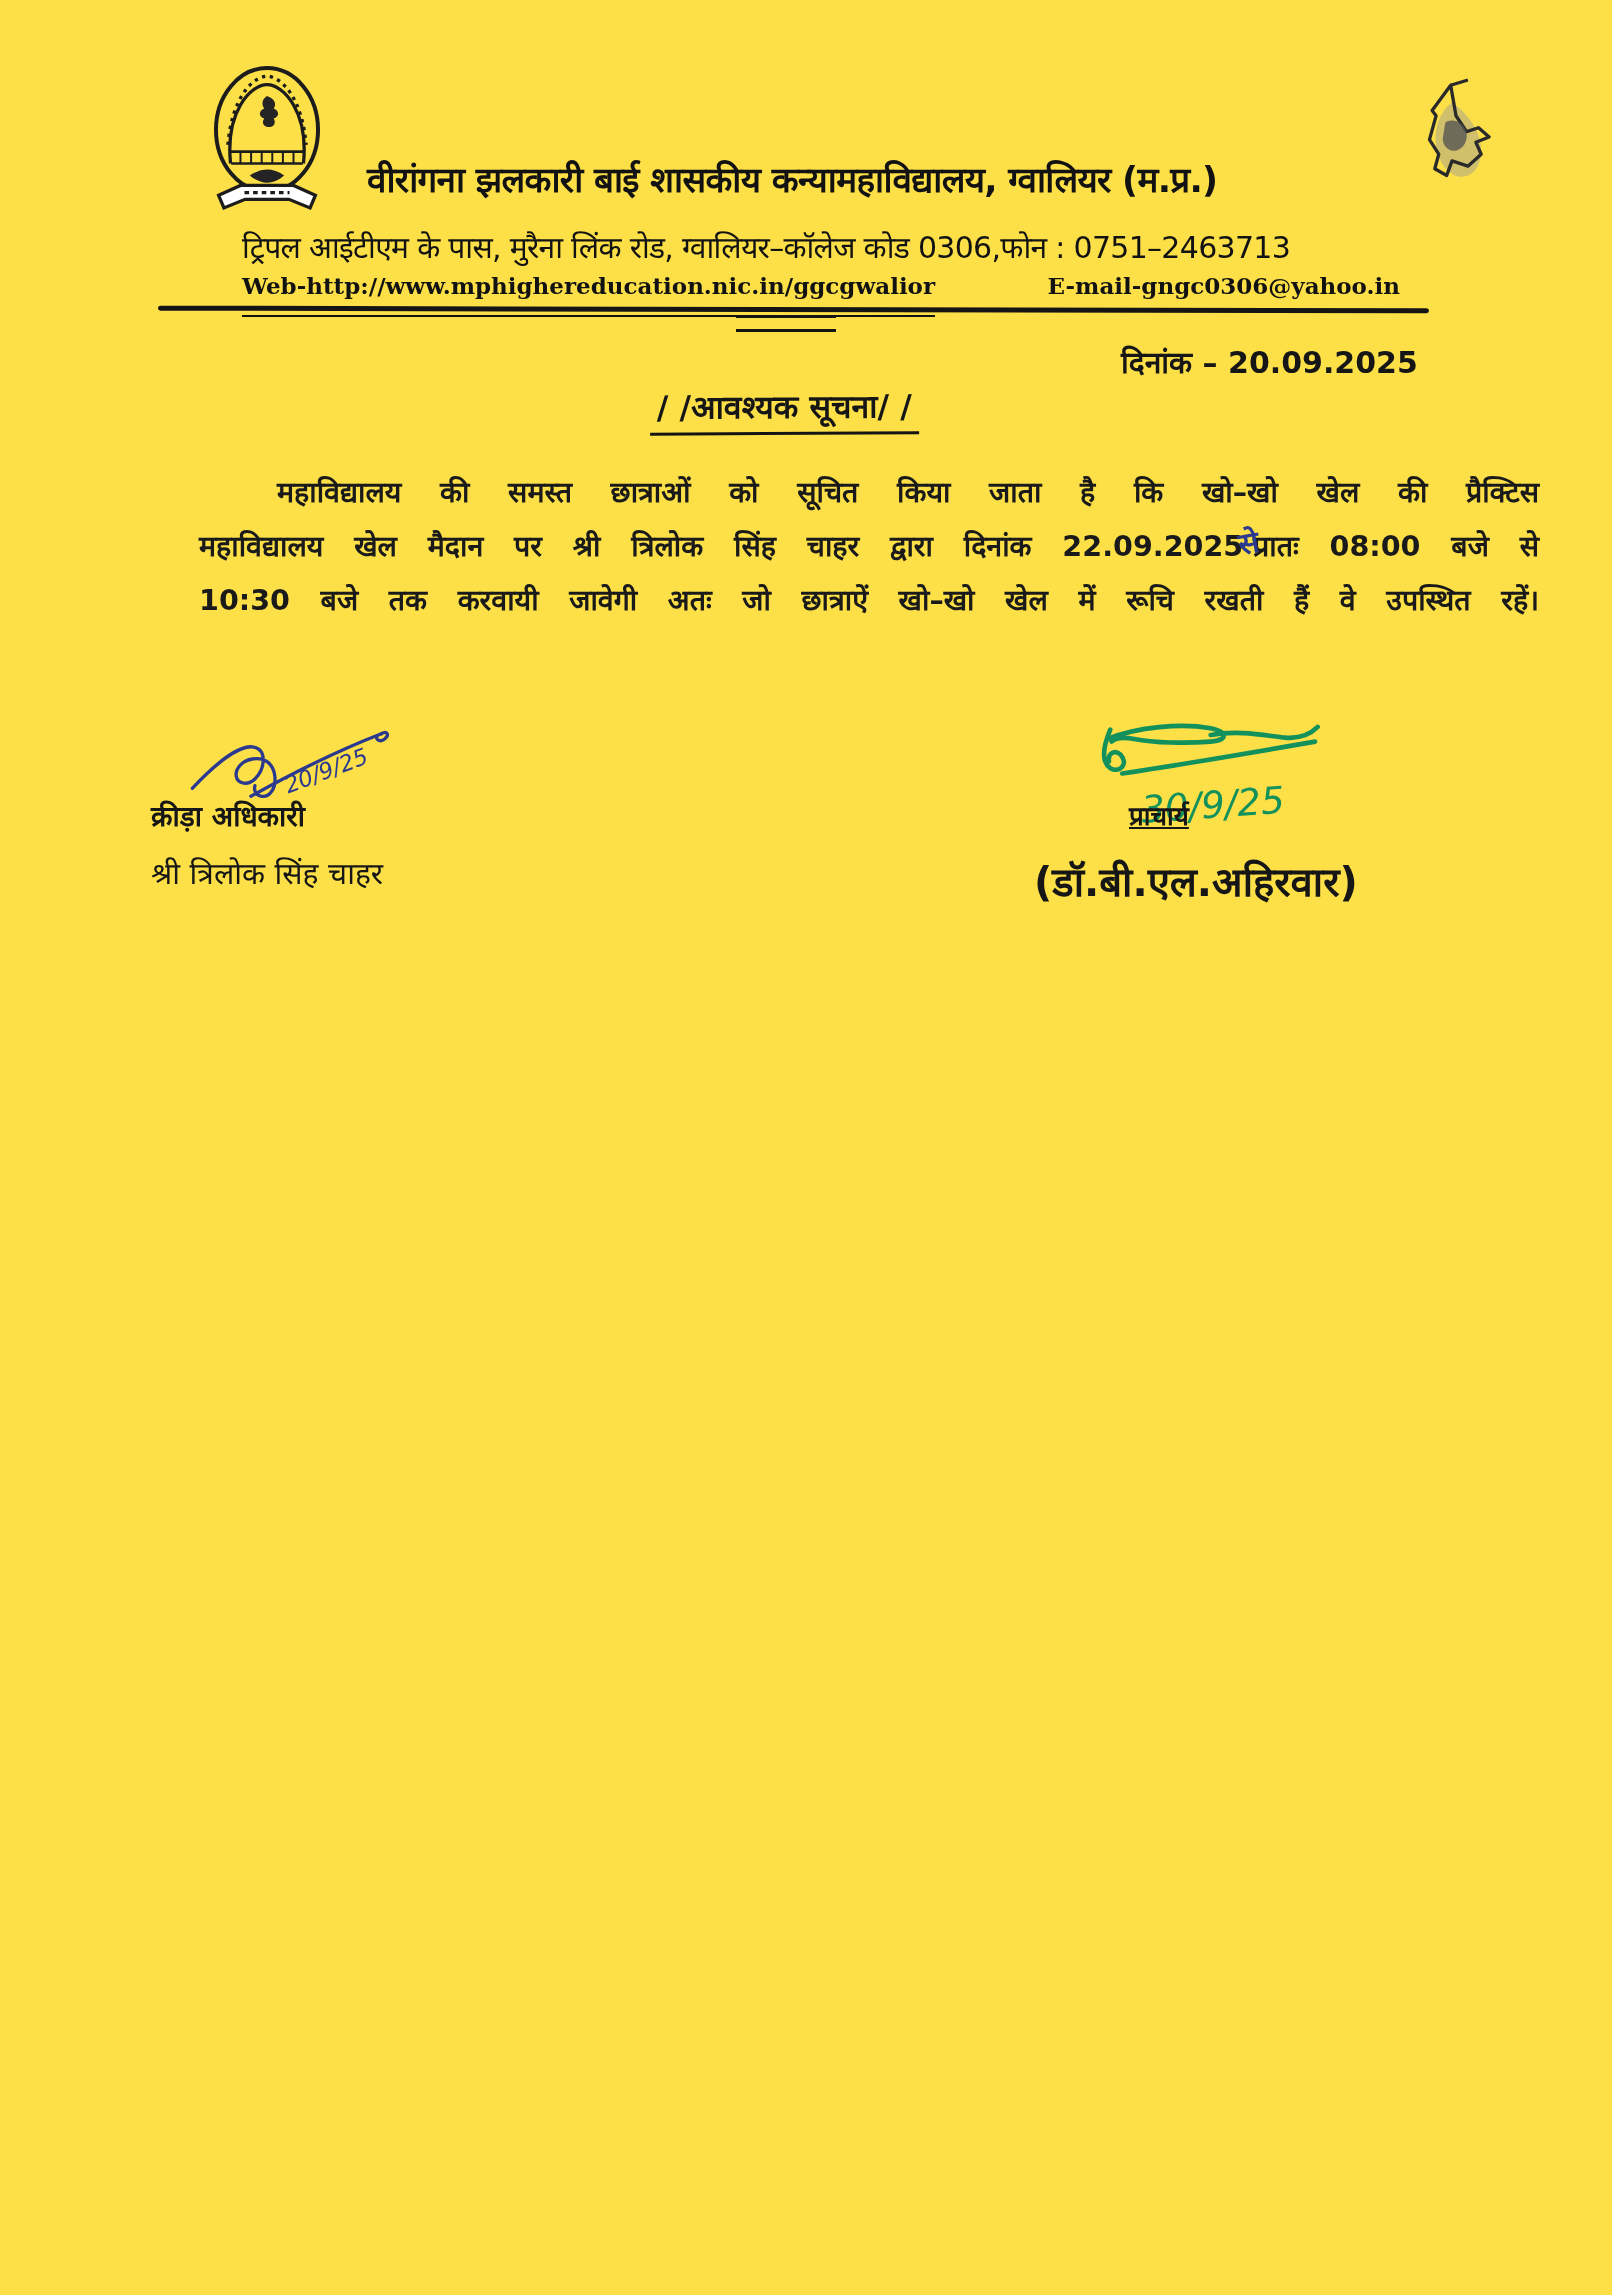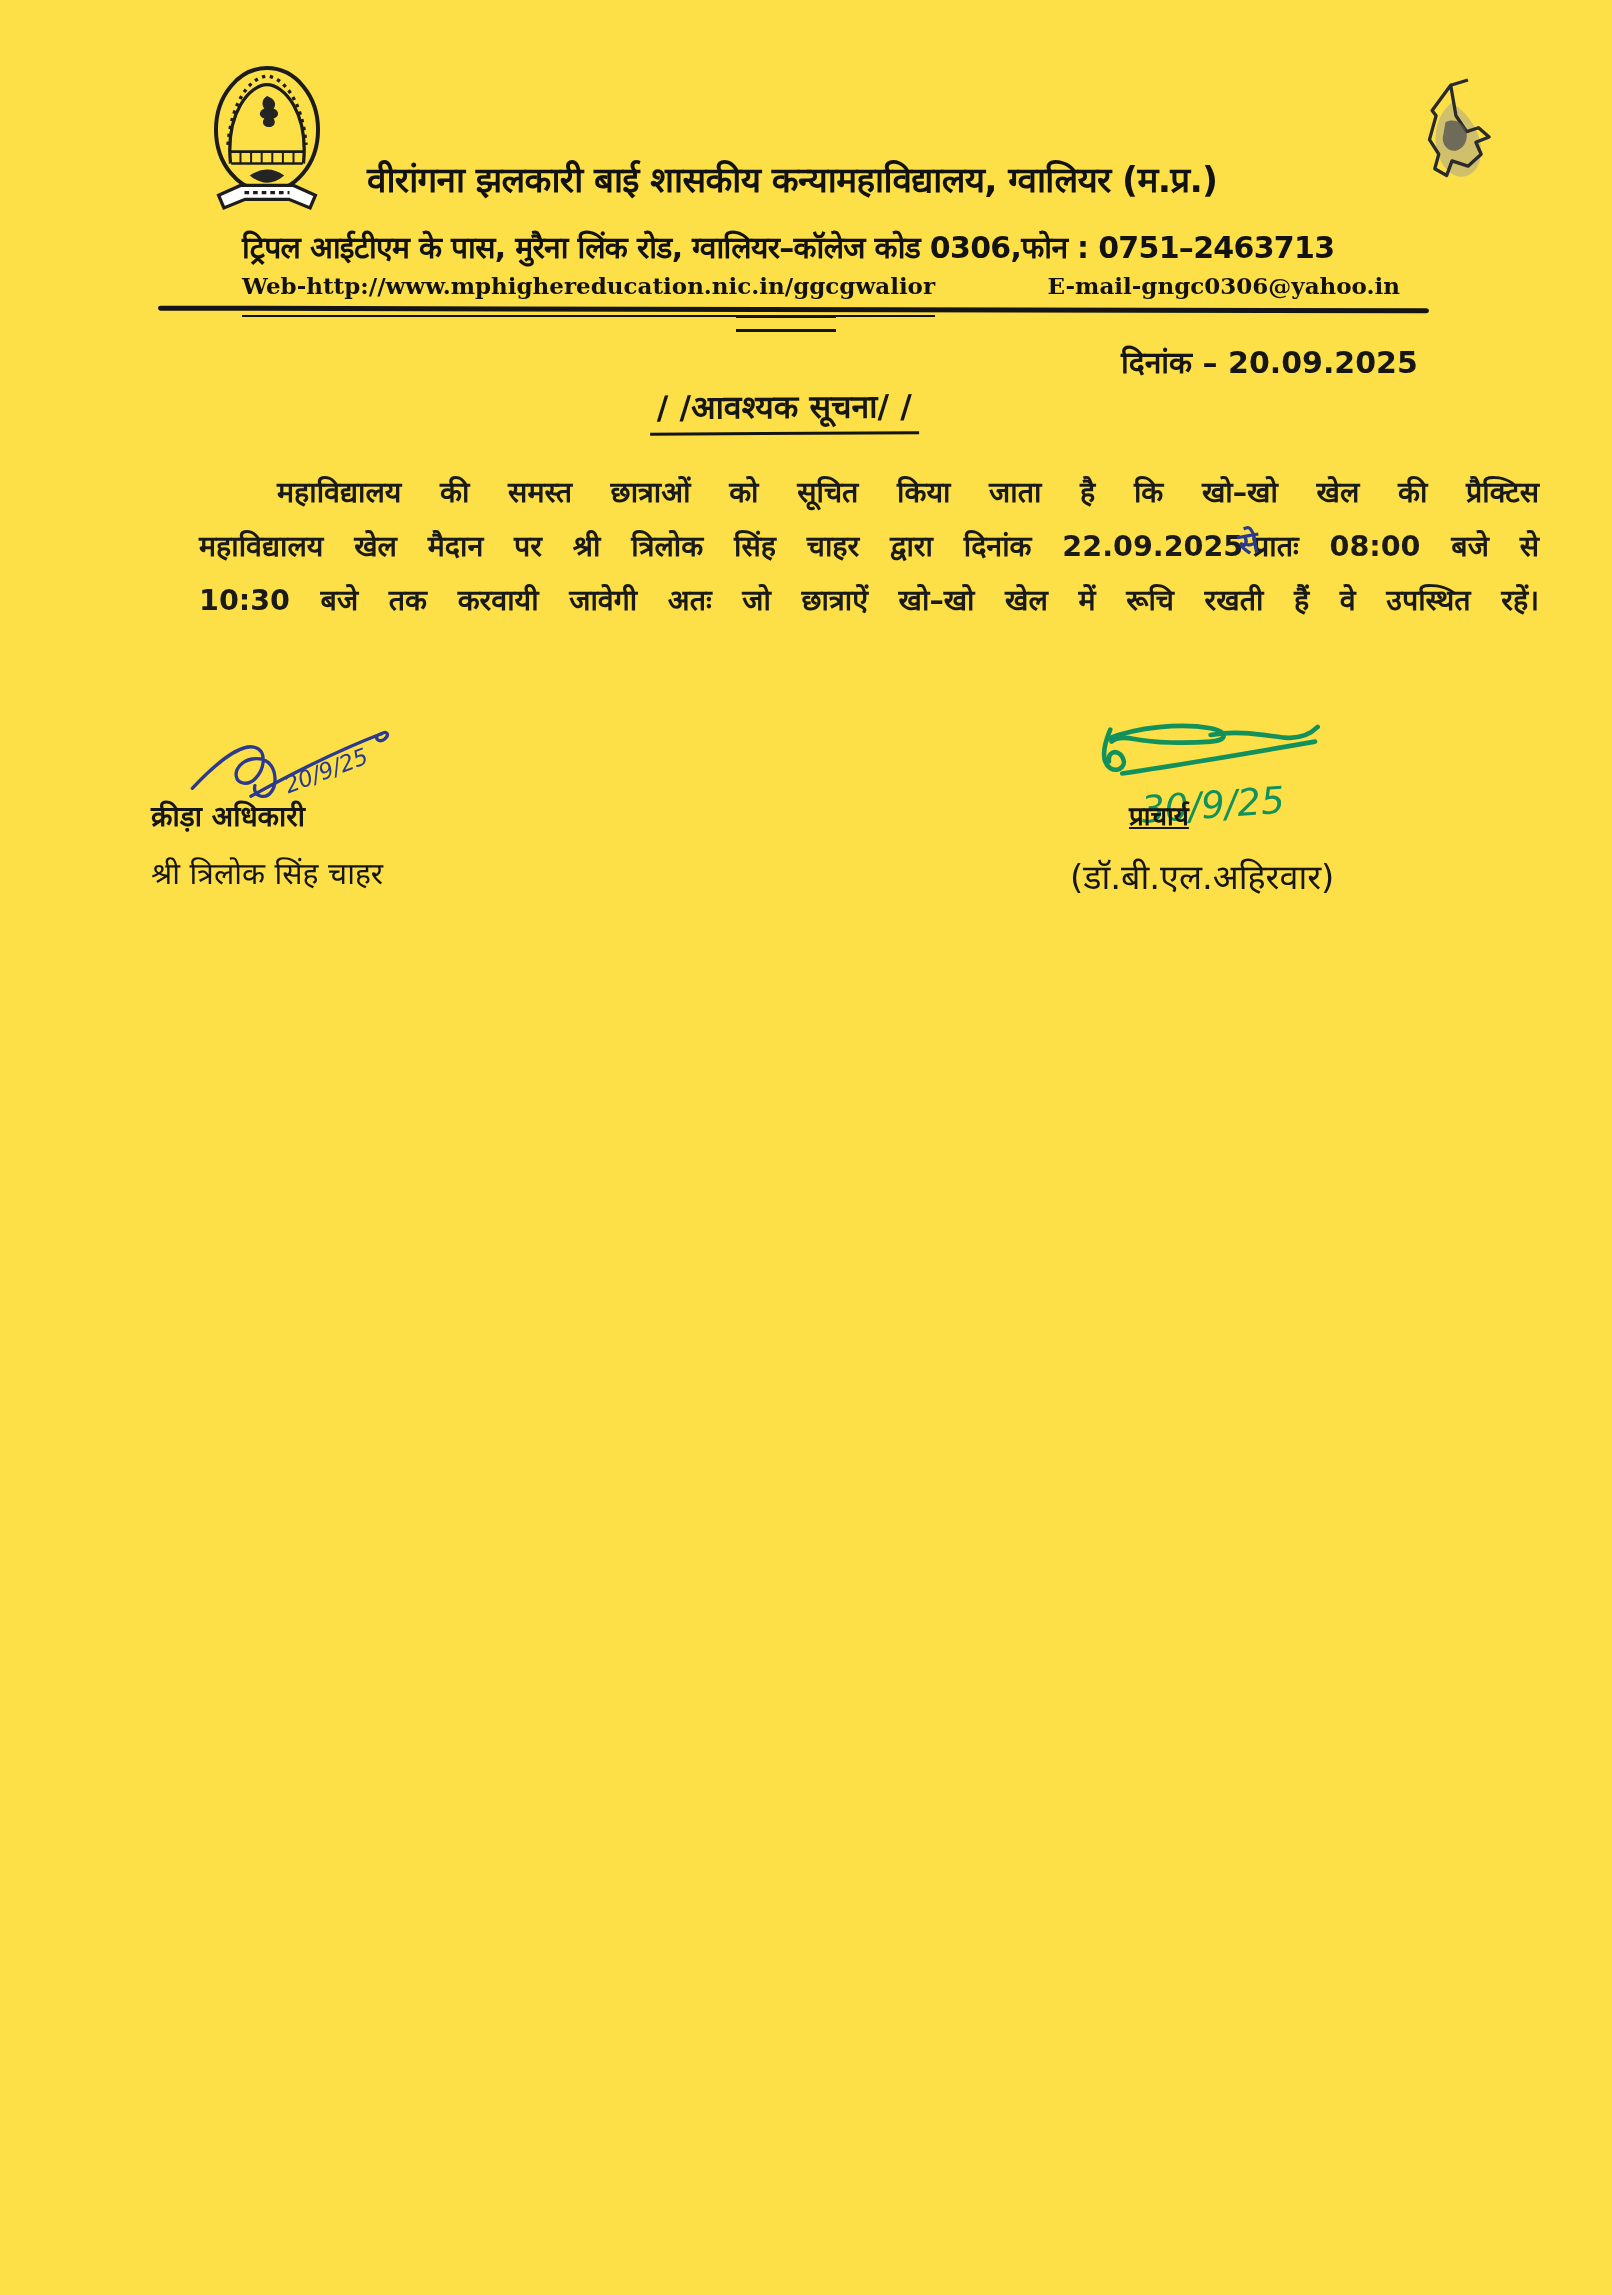--- a/index.html
+++ b/index.html
@@ -15,21 +15,21 @@
 
   
   .seal{left:210px;top:64px;width:114px;height:154px;}
   .college-name{
     left:367px;top:155px;width:1116px;
     font-size:35px;font-weight:700;white-space:nowrap;
     letter-spacing:-0.7px;color:#121212;
   }
   .address{
     left:242px;top:226px;width:1182px;
-    font-size:30px;font-weight:700;white-space:nowrap;
+    font-size:30px;font-weight:400;white-space:nowrap;
     letter-spacing:-0.7px;color:#121212;
   }
   .webrow{
     left:242px;top:272px;width:1158px;
     display:flex;justify-content:space-between;align-items:flex-start;
     font-family:"DejaVu Serif", serif;font-weight:700;font-size:23px;color:#121212;
   }
   .web-link{border-bottom:2.7px solid #121212;padding-bottom:16px;}
   .header-rule{
     left:158px;top:307px;width:1271px;height:4.6px;
@@ -67,21 +67,21 @@
   }
 
   
   :root{--ink-blue:#2b3a8f;--ink-green:#12915c;}
   .sig-left-svg{left:187px;top:719px;width:213px;height:90px;}
   .sig-left-designation{left:151px;top:796px;font-size:28px;font-weight:600;white-space:nowrap;}
   .sig-left-name{left:151px;top:852px;font-size:30px;font-weight:400;white-space:nowrap;}
 
   .sig-right-svg{left:1081px;top:711px;width:246px;height:133px;}
   .sig-right-designation{left:1129px;top:797px;font-size:26px;font-weight:600;white-space:nowrap;text-decoration:underline;}
-  .sig-right-name{left:1034px;top:853px;font-size:34px;font-weight:400;white-space:nowrap;margin-left:36px;}
+  .sig-right-name{left:1034px;top:853px;font-size:40px;font-weight:700;white-space:nowrap;}
 </style>
 </head>
 <body>
 
 <div class="page">
 
   <svg class="abs seal" viewBox="0 0 172 232" aria-hidden="true">
     <ellipse cx="86" cy="99" rx="77" ry="93" fill="none" stroke="#1c1c1c" stroke-width="6"></ellipse>
     <path d="M31,150 C23,72 61,31 86,31 C111,31 149,72 141,150" fill="none" stroke="#1c1c1c" stroke-width="5"></path>
     <path d="M27,122 C32,58 60,20 86,18 C112,20 140,58 145,122" fill="none" stroke="#1c1c1c" stroke-width="5" stroke-dasharray="5 7"></path>

